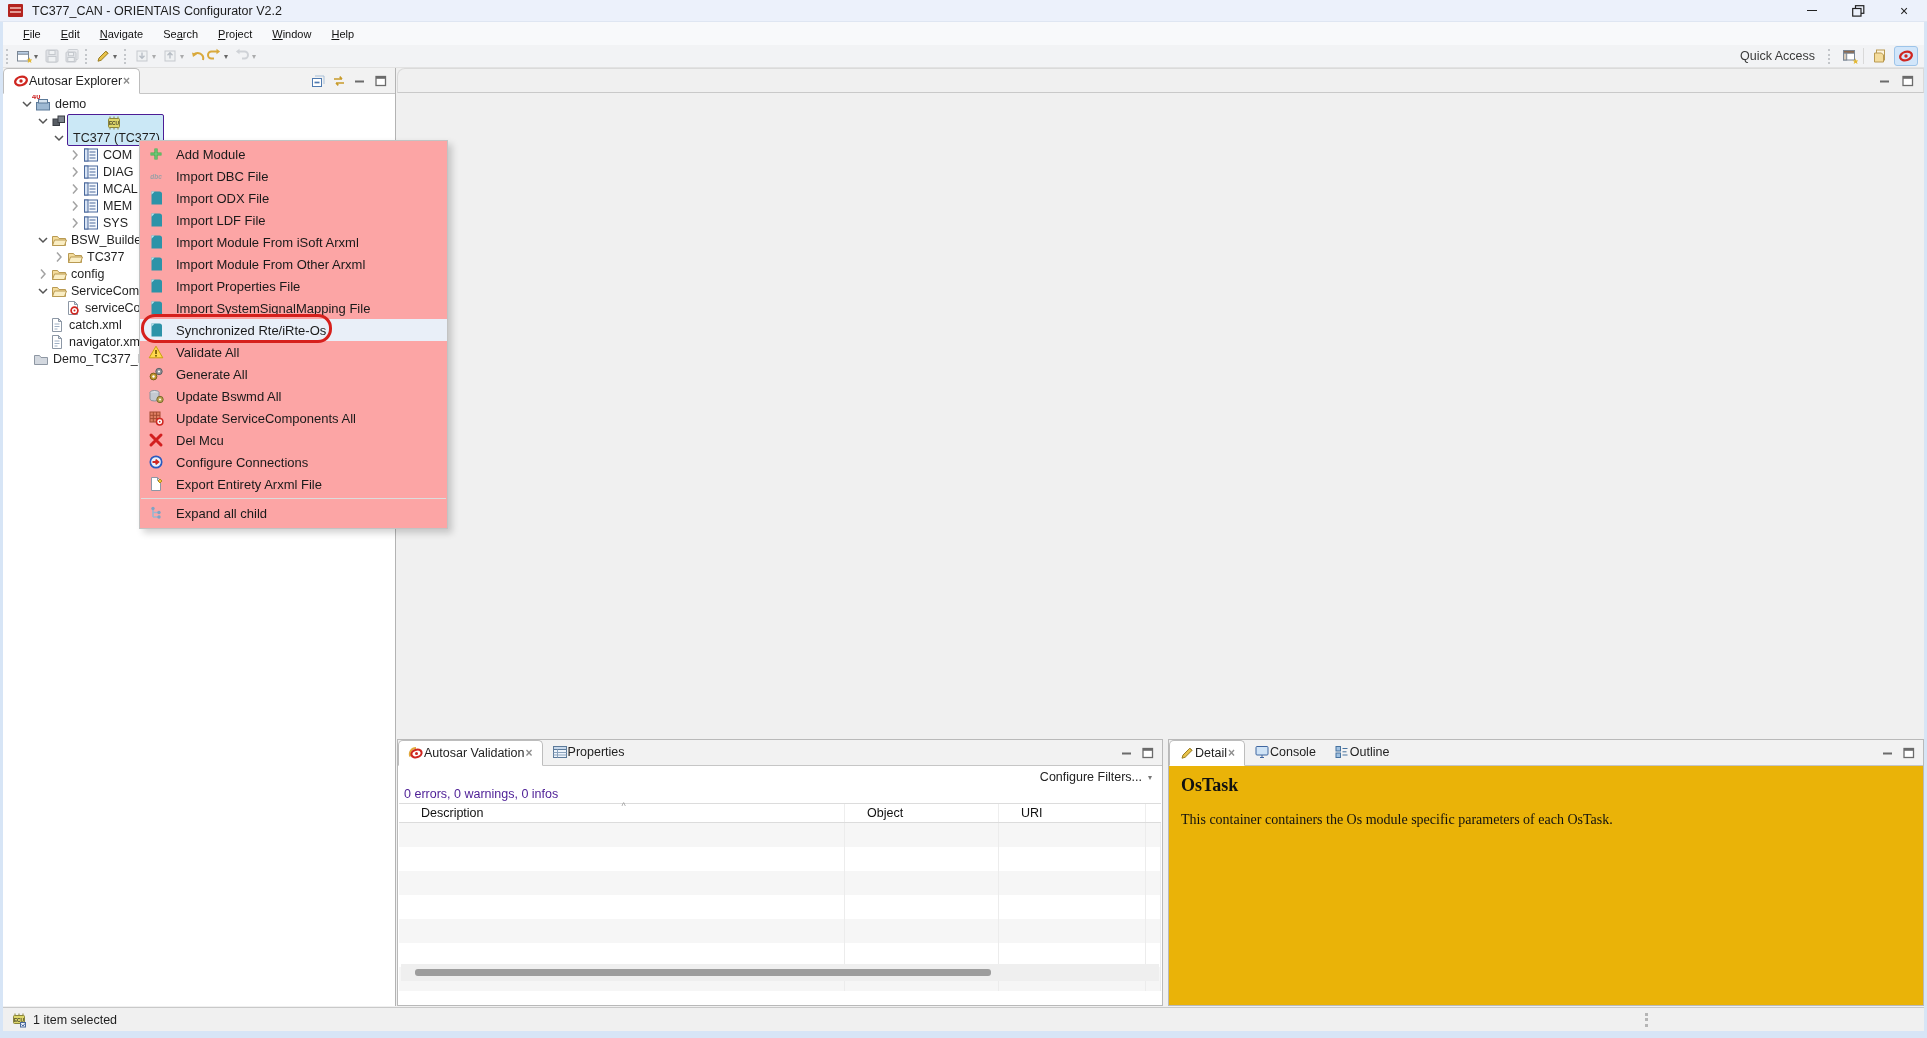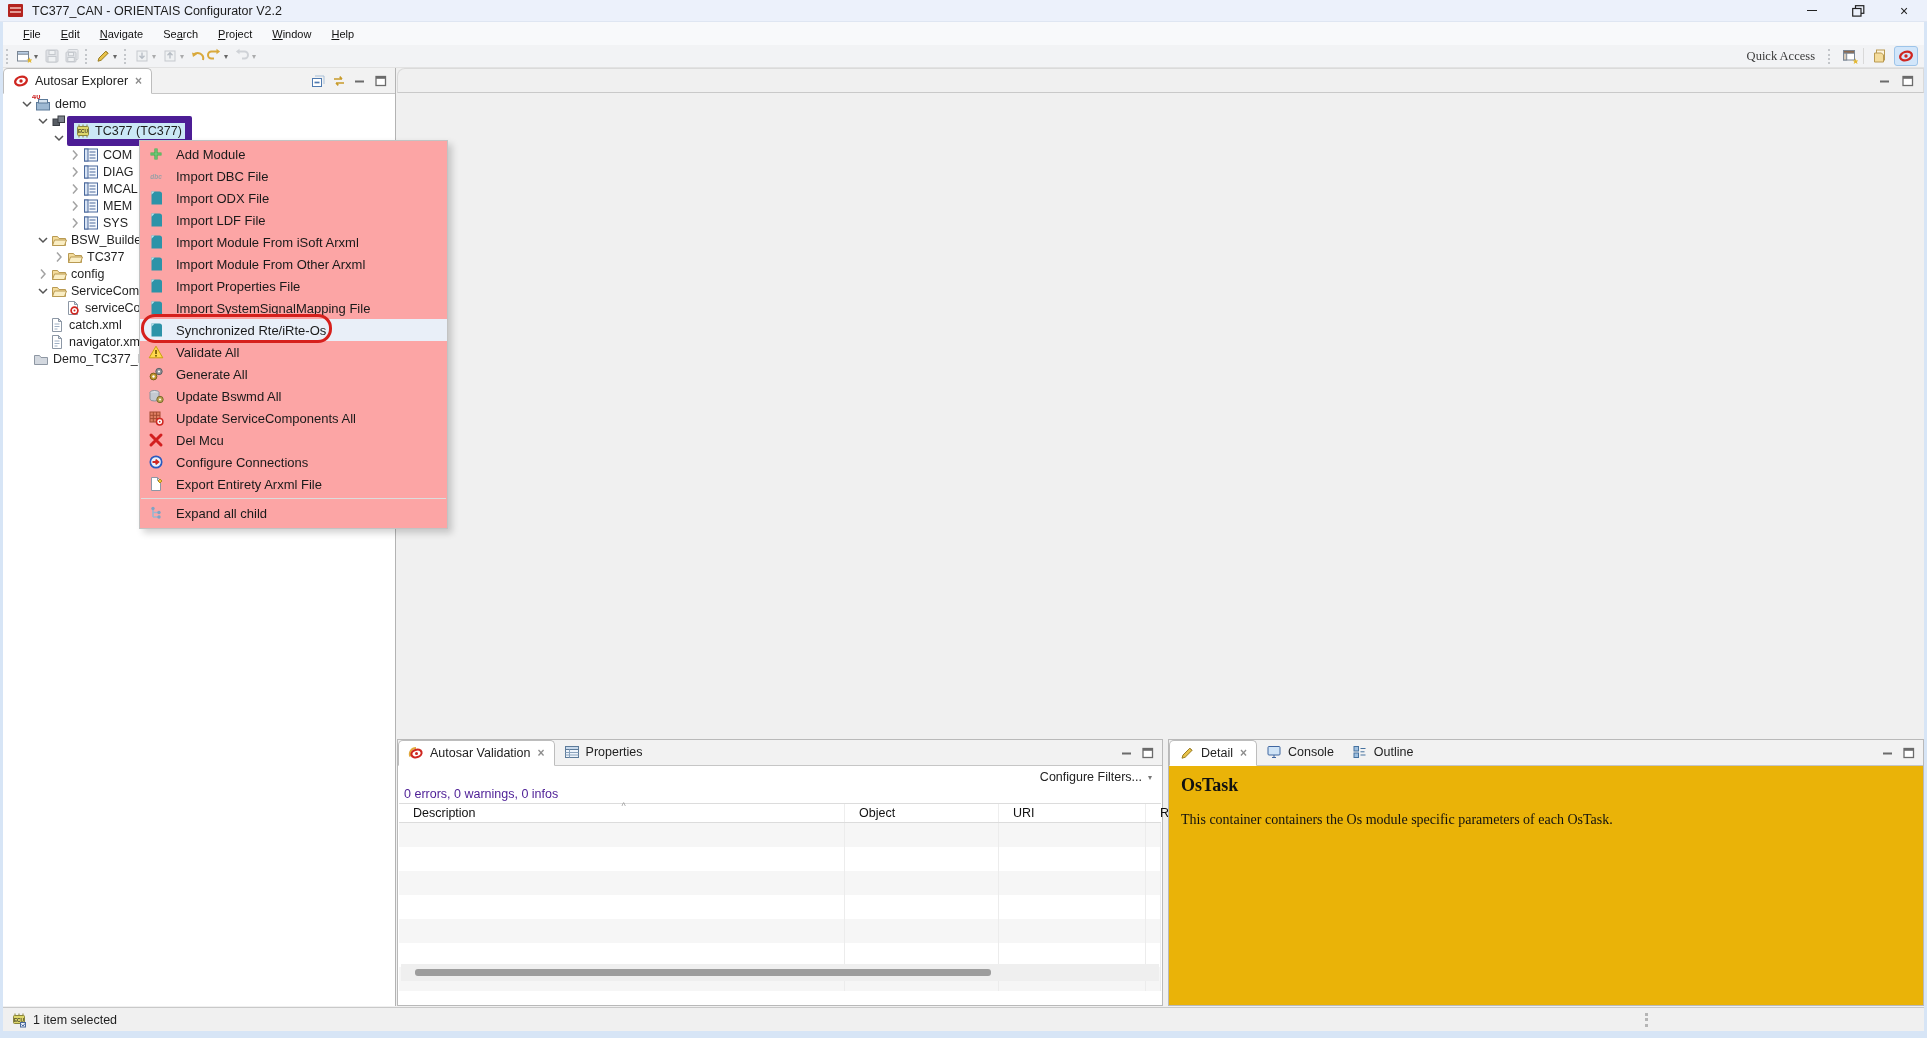--- a/index.html
+++ b/index.html
@@ -28,58 +28,58 @@
   .menubar { position:absolute; left:3px; top:22px; right:3px; height:23px; background:#f8f9fb; display:flex; align-items:center; padding-left:10px; z-index:30;}
   .menu-item { padding:3px 10px; font-size:11px; color:#111; }
   .menu-item u { text-decoration:underline; }
 
   
   .toolbar { position:absolute; left:3px; top:45px; right:3px; height:23px; background:#f2f3f5; border-bottom:1px solid #e2e2e2; display:flex; align-items:center; z-index:30;}
   .tb-grip { width:4px; height:15px; border-left:2px dotted #c3c6ca; margin:0 4px 0 3px; }
   .tb-btn { height:20px; display:flex; align-items:center; padding:0 2px; }
   .tb-dd { font-size:8px; color:#666; margin:0 2px; }
   .dim { opacity:.5; }
-  .tb-right { margin-left:auto; display:flex; align-items:center; padding-right:6px;font-family:Liberation Serif, serif; }
+  .tb-right { margin-left:auto; display:flex; align-items:center; padding-right:6px; }
   .quick-access { color:#3a3a3a; padding:2px 10px; font-size:12.5px; }
   .persp-btn { display:flex; align-items:center; padding:1px 3px; margin-left:3px; border-radius:3px; }
   .persp-btn.active { background:#d2e6fa; border:1px solid #9dc4e9; }
 
   
   .main-bg { position:absolute; left:3px; top:68px; right:3px; bottom:31px; background:#f0f0f0; }
 
   
   .view-tabs { height:26px; display:flex; align-items:flex-end; background:#f2f2f2; border-bottom:1px solid #c6c6c6; position:relative; }
-  .vtab { height:26px; display:flex; align-items:center; gap:6px; padding:0 9px; font-size:12.5px; color:#222; border-radius:5px 5px 0 0;margin-top:12px; }
+  .vtab { height:26px; display:flex; align-items:center; padding:0 9px; font-size:12.5px; color:#222; border-radius:5px 5px 0 0;margin-top:12px; }
   .vtab.active { background:#ffffff; border:1px solid #bdbdbd; border-bottom:1px solid #ffffff; margin-bottom:-1px; }
   .tab-close { color:#8d8d8d; font-size:12px; font-weight:bold; margin-left:1px; }
   .vt-icons { margin-left:auto; display:flex; align-items:center; gap:7px; padding-right:7px; height:100%; }
 
   
   .explorer { position:absolute; left:3px; top:68px; width:393px; bottom:32px; background:#fff; border-right:1px solid #b3b3b3; z-index:5;}
   .tree { position:absolute; left:0; right:1px; top:27px; bottom:0; background:#fff; overflow:hidden; }
   .tree-row { height:17px; display:flex; align-items:flex-end; white-space:nowrap; }
   .chev { width:14px; height:14px; display:inline-flex; align-items:center; justify-content:center; flex:none; }
   .hl-wrap { display:inline-flex; align-items:center; }
-  .hl-wrap.selected { background:#cbe8f6; border:7px solid #4c1d95; border-radius:2px; padding:0 3px 0 1px; }
+  .hl-wrap.selected { background:#cbe8f6; border:1px solid #4c1d95; border-radius:2px; padding:0 3px 0 1px;flex-direction:column; }
   .tree-label { margin-left:4px; }
   .ic-wrap { display:inline-flex; width:16px; height:16px; align-items:center; justify-content:center; flex:none; position:relative; }
   .deco { position:absolute; top:-4px; left:-3px; font-size:7.5px; font-weight:bold; color:#cc2222; }
 
   
   .editor { position:absolute; left:397px; top:68px; right:3px; height:669px; background:#f0f0f0; z-index:4;}
   .editor-tabstrip { height:25px; border:1px solid #dadada; border-bottom:1px solid #c9c9c9; border-radius:8px 0 0 0; display:flex; align-items:center; justify-content:flex-end; gap:9px; padding-right:8px; background:#f0f0f0; }
 
   
   .validation { position:absolute; left:397px; top:739px; width:766px; height:267px; background:#fff; border:1px solid #b9b9b9; z-index:5;}
   .filters-row { position:absolute; top:30px; right:10px; display:flex; align-items:center; gap:6px; color:#222; }
   .filter-dd { font-size:8px; color:#777; }
   .summary { position:absolute; top:47px; left:6px; color:#4c1d95; }
   .vtable { position:absolute; left:1px; right:1px; top:63px; bottom:22px; }
   .vt-header { display:grid; grid-template-columns:446px 154px 147px 1fr; height:20px; border-top:1px solid #dcdcdc; border-bottom:1px solid #dcdcdc; background:#fff; position:relative;}
-  .vt-hcell { display:flex; align-items:center; padding-left:14px; border-right:1px solid #eeeeee; position:relative; color:#111;text-align:right; }
+  .vt-hcell { display:flex; align-items:center; padding-left:22px; border-right:1px solid #eeeeee; position:relative; color:#111;text-align:right; }
   .sort-caret { position:absolute; left:50%; top:-3px; font-size:9px; color:#9a9a9a; }
   .vt-body .trow { display:grid; grid-template-columns:446px 154px 147px 1fr; height:24px; }
   .trow.odd { background:#f6f6f6; }
   .tcell { border-right:1px solid #ececec; }
   .hscroll { position:absolute; left:2px; right:2px; bottom:2px; height:17px; background:#efefef; }
   .hthumb { position:absolute; left:14px; top:5px; width:576px; height:7px; background:#9d9d9d; border-radius:3px; }
 
   
   .detail { position:absolute; left:1168px; top:739px; right:3px; height:267px; background:#eab308; border:1px solid #b9b9b9; z-index:5;}
   .detail-content { padding:9px 12px; font-family:"Liberation Serif","DejaVu Serif",serif; color:#111; }

